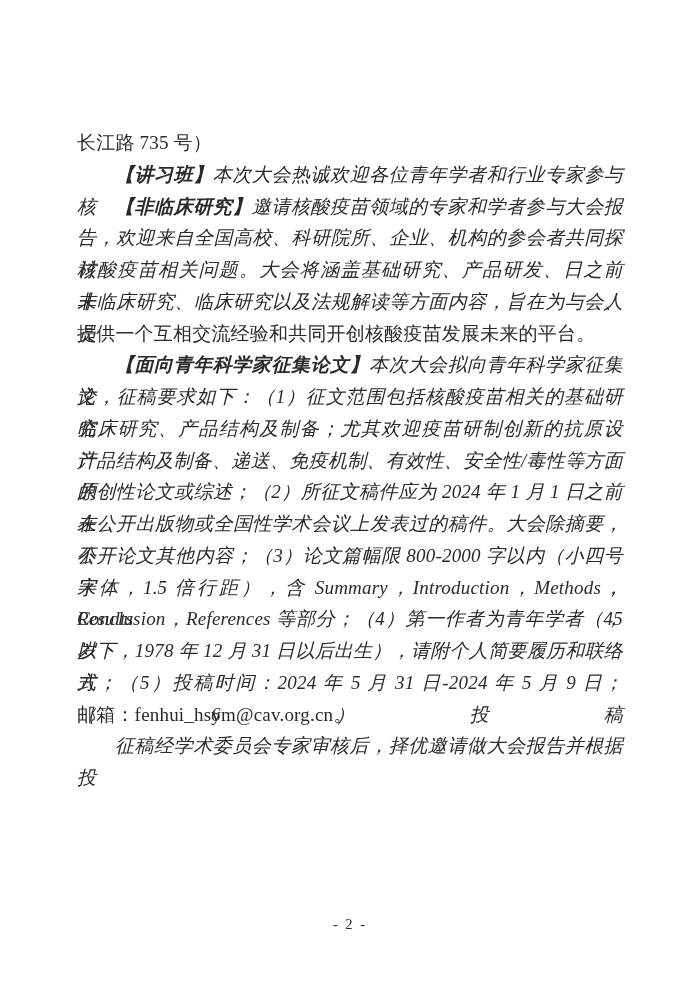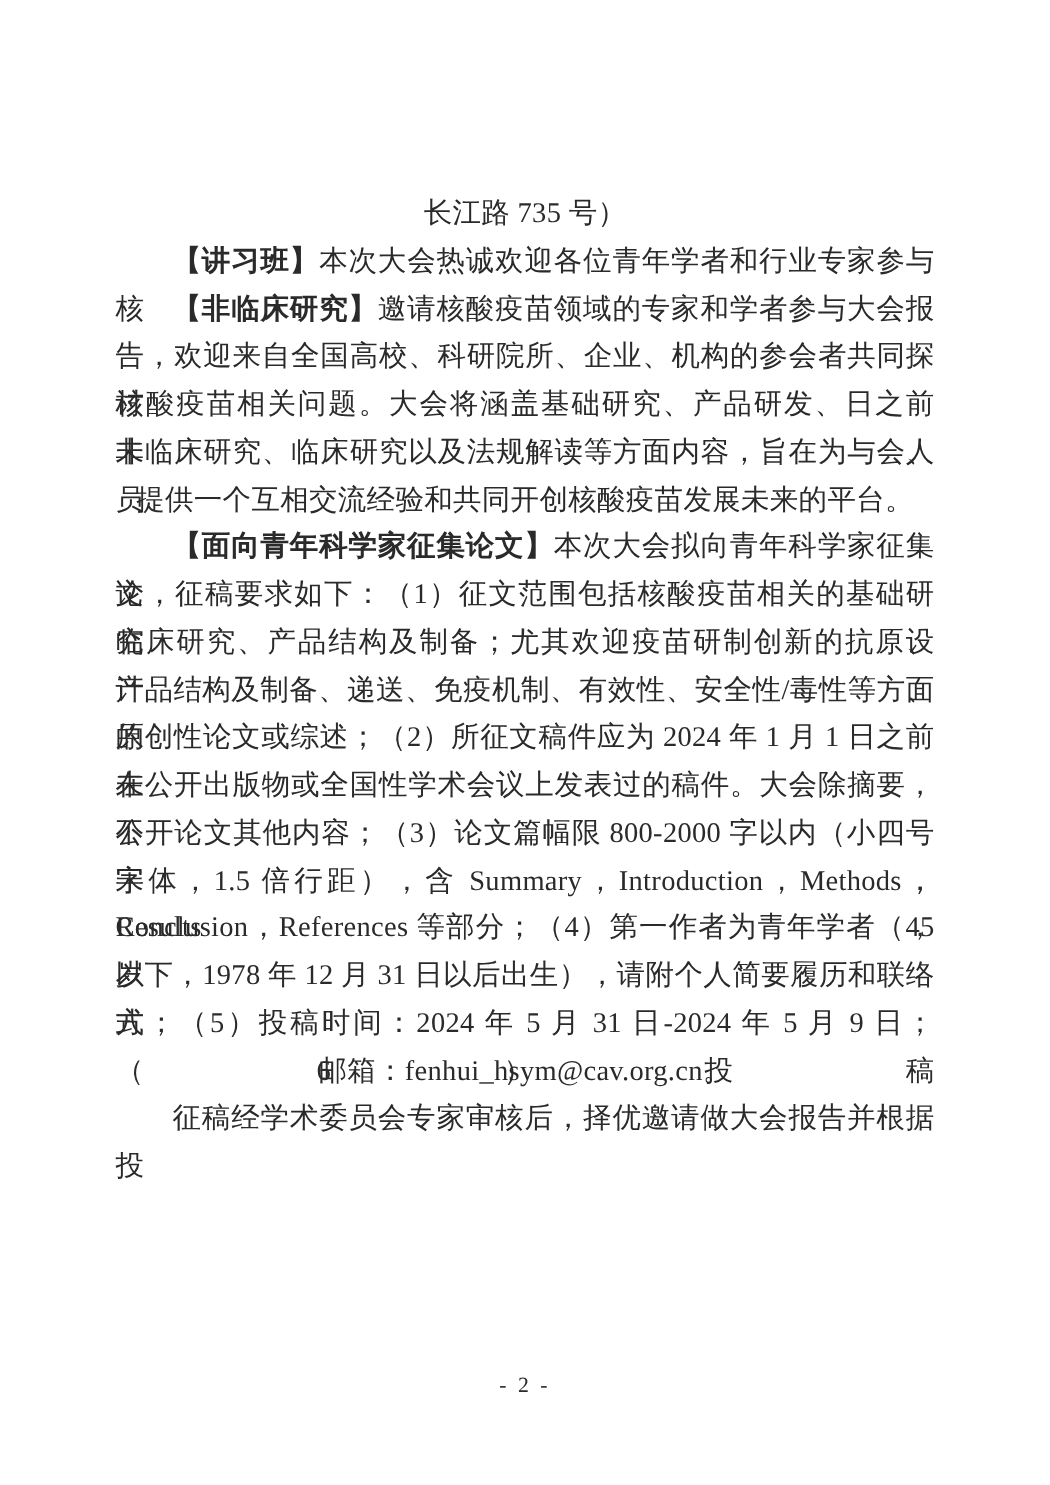--- a/index.html
+++ b/index.html
@@ -19,27 +19,28 @@
     position: absolute;
     left: 77px;
     top: 127px;
     width: 546px;
     font-size: 19px;
     line-height: 31.75px;
     color: #2a2a2a;
     letter-spacing: 0.2px;
   }
   .line {
-    text-align: center;
+    text-align: left;
     height: 31.75px;
     overflow: visible;
   }
   .line.justify {
     text-align: justify;
     text-align-last: justify;
+    font-style: italic;
   }
   .line.indent {
     text-indent: 2em;
   }
   .seg.bold {
     font-weight: bold;
   }
   .footer {
     position: absolute;
     left: 0;

